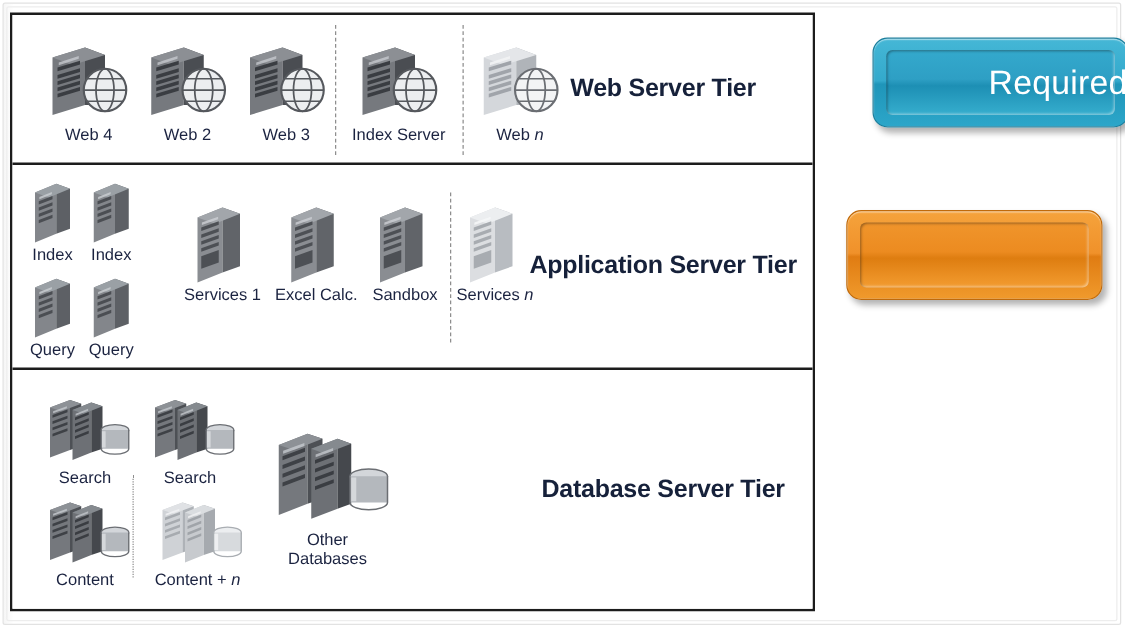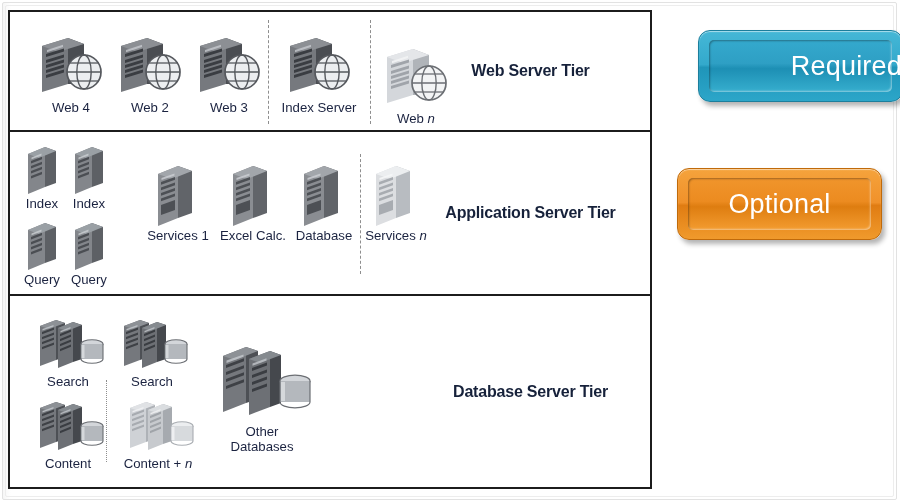--- a/index.html
+++ b/index.html
@@ -56,21 +56,21 @@
   .tier-app  { height: 164px; }
   .tier-db   { height: 191px; }
 
   .tier-label {
     position: absolute;
     right: 12px;
     top: 50%;
     transform: translateY(-50%);
     width: 215px;
     text-align: center;
-    font-size: 16px;
+    font-size: 20px;
     font-weight: bold;
     color: #16213a;
     letter-spacing: -0.2px;
     line-height: 1.15;
   }
 
   
   .node {
     position: absolute;
     text-align: center;
@@ -259,21 +259,21 @@
             <circle cx="50" cy="38" r="17" fill="#eceef0" stroke="#55585d" stroke-width="1.7"></circle>
             <ellipse cx="50" cy="38" rx="7.2" ry="17" fill="none" stroke="#55585d" stroke-width="1.4"></ellipse>
             <line x1="33" y1="38" x2="67" y2="38" stroke="#55585d" stroke-width="1.4"></line>
             <path d="M35.2 29 H64.8" stroke="#55585d" stroke-width="1.3" fill="none"></path>
             <path d="M35.2 47 H64.8" stroke="#55585d" stroke-width="1.3" fill="none"></path>
           </svg>
         </div>
         <div class="cap">Index Server</div>
       </div>
 
-      <div class="node" style="left:365px; top:31px;">
+      <div class="node" style="left:365px; top:20px;">
         <div class="icon-wrap">
           <svg width="74" height="64" viewBox="0 0 74 64">
             <polygon points="8,12 34,4 34,50 8,58" fill="#d4d7db"></polygon>
             <polygon points="34,4 50,10 50,50 34,50" fill="#b0b4b9"></polygon>
             <polygon points="8,12 34,4 50,10 24,18" fill="#e4e6e9"></polygon>
             <g fill="#a0a4aa">
               <polygon points="12,20 30,14.5 30,17.5 12,23"></polygon>
               <polygon points="12,26 30,20.5 30,23.5 12,29"></polygon>
               <polygon points="12,31 30,25.5 30,28.5 12,34"></polygon>
               <polygon points="12,36 30,30.5 30,33.5 12,39"></polygon>
@@ -416,21 +416,21 @@
             <g fill="#4d5055">
               <polygon points="11,22 25,17 25,19.8 11,24.8"></polygon>
               <polygon points="11,27.5 25,22.5 25,25.3 11,30.3"></polygon>
               <polygon points="11,33 25,28 25,30.8 11,35.8"></polygon>
               <polygon points="11,38.5 25,33.5 25,36.3 11,41.3"></polygon>
               <polygon points="11,45 25,40 25,50 11,55"></polygon>
             </g>
             <polygon points="11.5,18 24.5,13.4 24.5,15.4 11.5,20" fill="#cdd0d4" opacity="0.8"></polygon>
           </svg>
         </div>
-        <div class="cap">Database</div>
+        <div class="cap">Sandbox</div>
       </div>
 
       <div class="node" style="left:350px; top:28px; width:72px;">
         <div class="icon-wrap">
           <svg width="56" height="66" viewBox="0 0 56 66">
             <polygon points="8,14 28,6 28,58 8,66" fill="#dcdee1"></polygon>
             <polygon points="28,6 42,11 42,53 28,58" fill="#b8bcc1"></polygon>
             <polygon points="8,14 28,6 42,11 22,19" fill="#eceef0"></polygon>
             <g fill="#a8acb1">
               <polygon points="11,22 25,17 25,19.8 11,24.8"></polygon>
@@ -622,16 +622,15 @@
 
   </div>
 
   <div class="legend-btn" id="legend-required">
     <span class="inner"></span>
     <span class="txt">Required</span>
   </div>
 
   <div class="legend-btn" id="legend-optional">
     <span class="inner"></span>
-    <span class="txt">Optional</span>
   </div>
 
 </div>
 
 </body></html>

